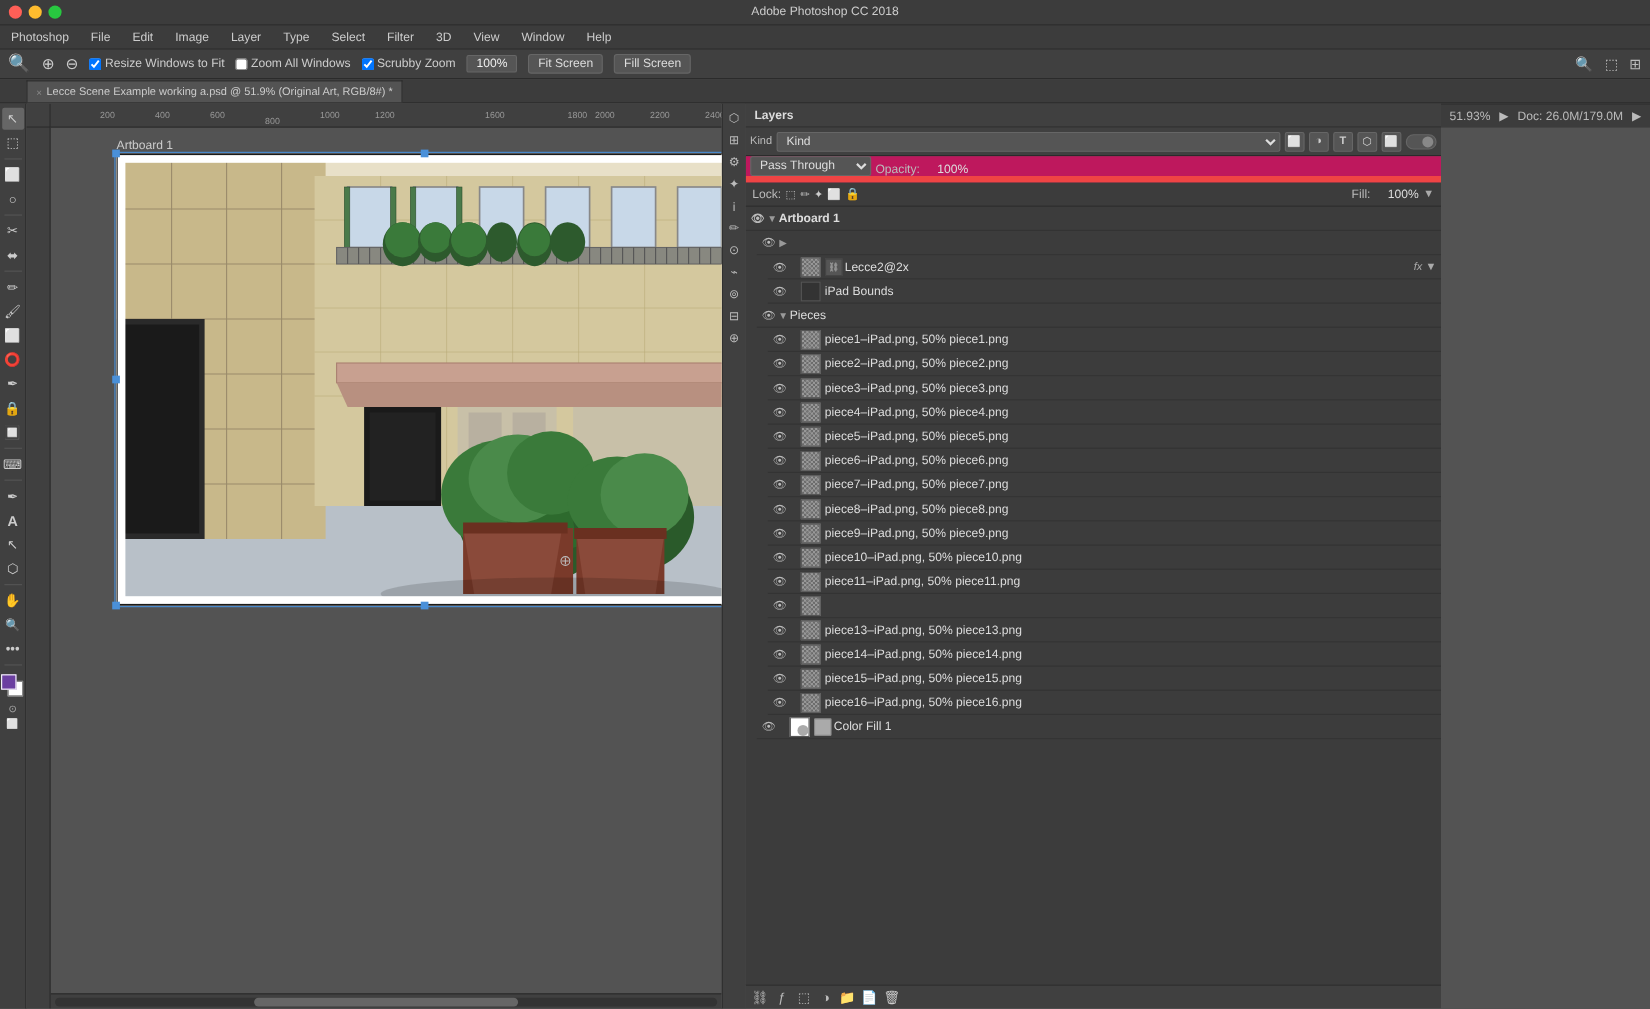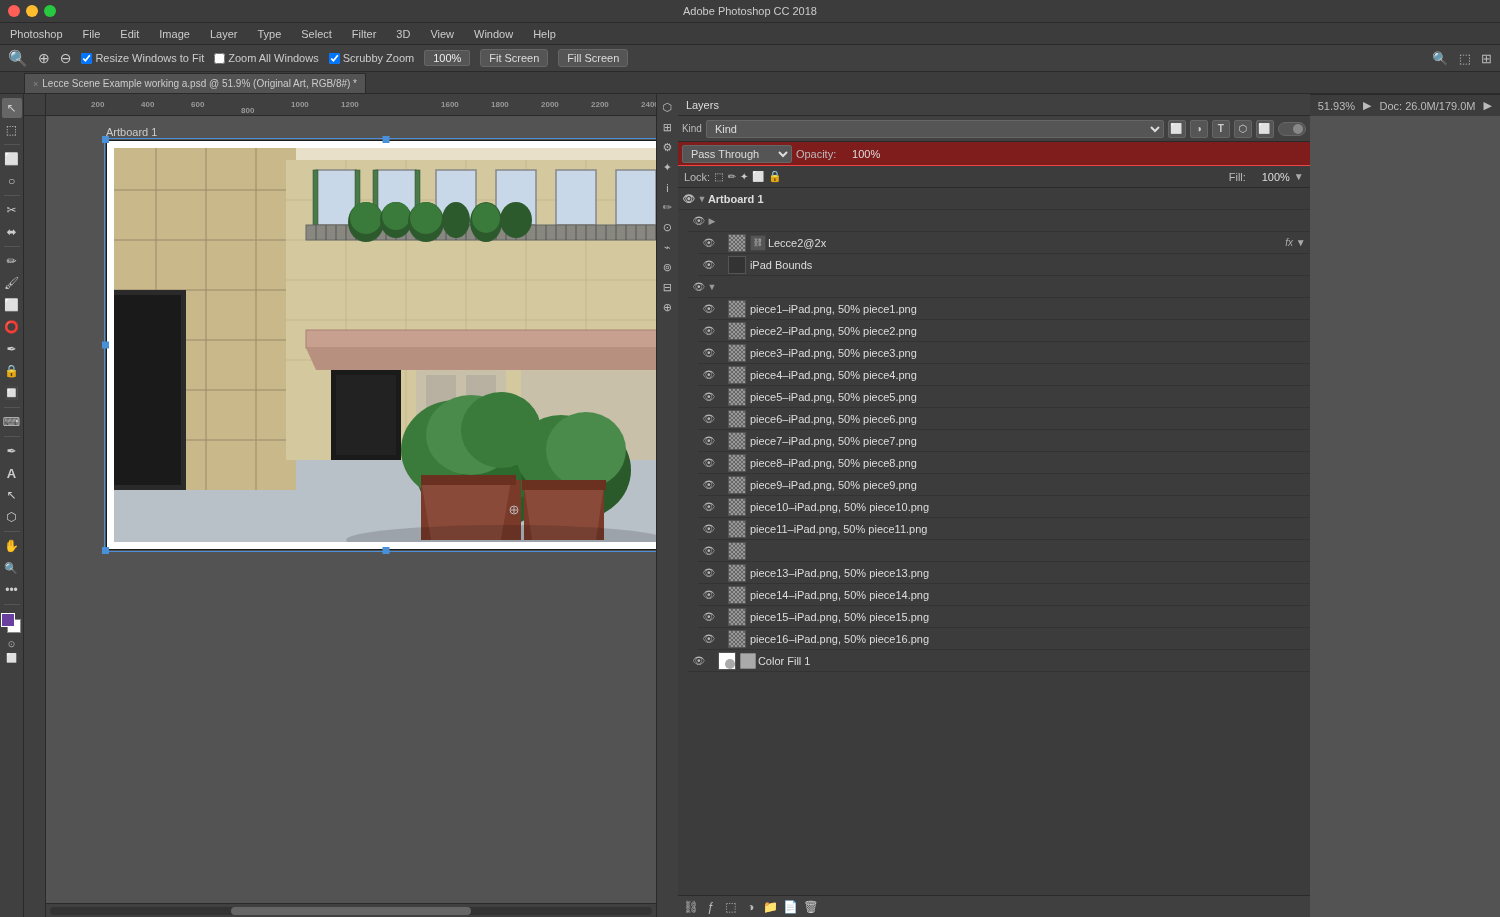--- a/index.html
+++ b/index.html
@@ -177,21 +177,21 @@
       overflow: hidden;
     }
     .layers-title-bar {
       height: 22px;
       background: #404040;
       display: flex;
       align-items: center;
       padding: 0 8px;
       border-bottom: 1px solid #2a2a2a;
       font-size: 11px;
-      font-weight: normal;
+      font-weight: bold;
       color: #ddd;
     }
     .layers-filter-row {
       height: 26px;
       background: #404040;
       display: flex;
       align-items: center;
       padding: 0 4px;
       gap: 4px;
       border-bottom: 1px solid #2a2a2a;
@@ -396,21 +396,20 @@
       border-radius: 2px;
       font-size: 11px;
       color: #bbb;
     }
 
     
     .ruler-top-inner {
       position: relative;
       width: 100%;
       height: 100%;
-      font-weight: bold;
     }
     .swatch-container {
       position: relative;
       width: 24px;
       height: 24px;
     }
 
     
     .doc-tab-strip {
       height: 22px;
@@ -577,21 +576,21 @@
           <div class="ruler-top-inner">
 
             <span style="position:absolute;left:45px;bottom:6px;font-size:8px;color:#999;">200</span>
             <span style="position:absolute;left:95px;bottom:6px;font-size:8px;color:#999;">400</span>
             <span style="position:absolute;left:145px;bottom:6px;font-size:8px;color:#999;">600</span>
             <span style="position:absolute;left:195px;bottom:0;font-size:8px;color:#999;">800</span>
             <span style="position:absolute;left:245px;bottom:6px;font-size:8px;color:#999;">1000</span>
             <span style="position:absolute;left:295px;bottom:6px;font-size:8px;color:#999;">1200</span>
             <span style="position:absolute;left:345px;bottom:22px;font-size:8px;color:#999;">1400</span>
             <span style="position:absolute;left:395px;bottom:6px;font-size:8px;color:#999;">1600</span>
-            <span style="position:absolute;left:445px;bottom:6px;font-size:8px;color:#999;">1800</span>
+            <span style="position:absolute;left:470px;bottom:6px;font-size:8px;color:#999;">1800</span>
             <span style="position:absolute;left:495px;bottom:6px;font-size:8px;color:#999;">2000</span>
             <span style="position:absolute;left:545px;bottom:6px;font-size:8px;color:#999;">2200</span>
             <span style="position:absolute;left:595px;bottom:6px;font-size:8px;color:#999;">2400</span>
 
           </div>
         </div>
 
         <div class="ruler-left">
           
         </div>
@@ -789,21 +788,21 @@
           <div class="filter-icon-btn" title="Adjustment">◑</div>
           <div class="filter-icon-btn" title="Type" style="font-weight:bold;">T</div>
           <div class="filter-icon-btn" title="Shape">⬡</div>
           <div class="filter-icon-btn" title="Smart Object">⬜</div>
 
           <div style="width:28px;height:14px;background:#555;border-radius:7px;border:1px solid #666;display:flex;align-items:center;padding:0 2px;cursor:pointer;margin-left:auto;">
             <div style="width:10px;height:10px;background:#888;border-radius:50%;margin-left:auto;"></div>
           </div>
         </div>
 
-        <div style="display:flex;height:24px;background:#7f1d1d;border-bottom:1px solid #ef4444;padding:0 4px;align-items:center;gap:4px;">
+        <div style="display:flex;height:24px;background:#be185d;border-bottom:6px solid #ef4444;padding:0 4px;align-items:flex-end;gap:4px;">
           <select class="blend-select">
             <option>Pass Through</option>
             <option>Normal</option>
             <option>Dissolve</option>
             <option>Multiply</option>
           </select>
           <span class="opacity-label">Opacity:</span>
           <input class="opacity-value" type="text" value="100%" style="">
         </div>
 
@@ -847,20 +846,21 @@
           <div class="layer-item layer-indent2">
             <div class="layer-eye">👁</div>
             <div style="width:12px;"></div>
             <div class="layer-thumb solid-dark"></div>
             <div class="layer-name">iPad Bounds</div>
           </div>
 
           <div class="layer-item layer-indent">
             <div class="layer-eye">👁</div>
             <div class="layer-expand">▼</div>
+            <div class="layer-name">Pieces</div>
           </div>
 
           <div class="layer-item layer-indent2">
             <div class="layer-eye">👁</div>
             <div style="width:12px;"></div>
             <div class="layer-thumb checker"></div>
             <div class="layer-name">piece1–iPad.png, 50% piece1.png</div>
           </div>
           <div class="layer-item layer-indent2">
             <div class="layer-eye">👁</div>

